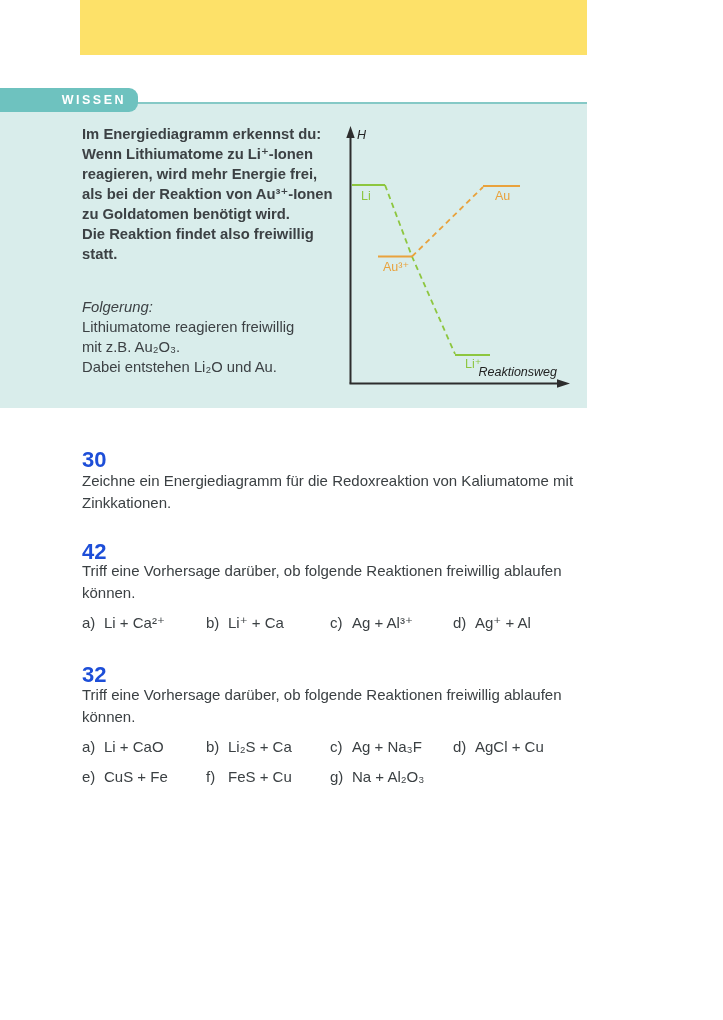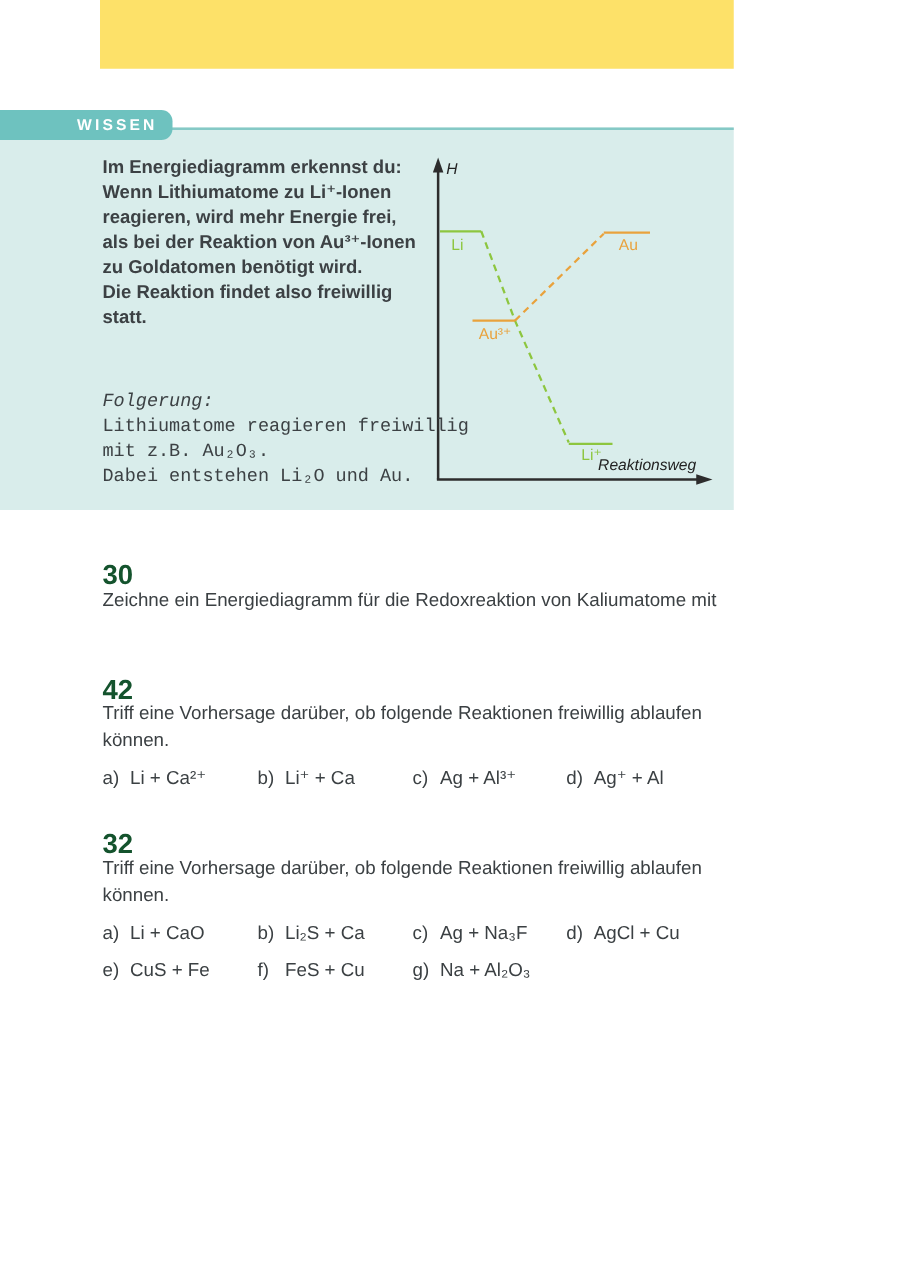--- a/index.html
+++ b/index.html
@@ -13,37 +13,37 @@
   .wissen-panel { position:absolute; left:0; top:102px; width:713px; height:306px;
     background:#d9edeb; border-top:2px solid #85c9c6; box-sizing:border-box; }
   .wissen-tab { position:absolute; left:0; top:88px; width:138px; height:24px; z-index:2;
     background:#6ec2bf; border-radius:0 9px 9px 0; color:#ffffff; font-weight:bold;
     font-size:12.5px; line-height:24px; letter-spacing:2.5px; text-align:right;
     padding-right:12px; box-sizing:border-box; }
 
   .wtext { position:absolute; left:82px; width:268px; font-size:14.8px; line-height:20px;
     color:#3c4144; z-index:1; }
   #wtext1 { top:124px;font-weight:bold; }
-  #wtext2 { top:312px;font-family:Liberation Mono, monospace; }
+  #wtext2 { top:297px; }
   .wline { white-space:nowrap; }
   .italic { font-style:italic; }
 
   svg.diagram { position:absolute; left:340px; top:125px; }
   .axis { stroke:#2d2d2d; stroke-width:2; fill:none; }
   .arrow { fill:#2d2d2d; stroke:none; }
   .lv-green { stroke:#8dc63f; stroke-width:1.8; fill:none; }
   .lv-orange { stroke:#e9a23c; stroke-width:1.8; fill:none; }
   .dash { stroke-dasharray:5.5,4; }
   .lab { font-size:12.5px; font-family:"Liberation Sans","DejaVu Sans",sans-serif; }
   .lab-green { fill:#8dc63f; }
   .lab-orange { fill:#e9a23c; }
   .lab-axis { fill:#222222; font-style:italic; }
 
   .ex-num { position:absolute; left:82px; font-size:22px; line-height:24px; font-weight:bold;
-    color:#14532d; }
+    color:#1d4ed8; }
   .ex-text { position:absolute; left:82px; width:600px; font-size:15px; line-height:22px;
     color:#3b4043; }
   .opt-row { position:absolute; left:0; width:723px; height:22px; font-size:15px;
     line-height:22px; color:#3b4043; }
   .opt { position:absolute; top:0; white-space:nowrap; display:flex; }
   .opt .lbl { display:inline-block; width:22px; }
   .c0 { left:82px; } .c1 { left:206px; } .c2 { left:330px; } .c3 { left:453px; }
 
   #h30 { top:448px; } #p30 { top:470px; }
   #h31 { top:540px; } #p31 { top:560px; } #row31 { top:612px; }
@@ -96,20 +96,21 @@
 
     <text class="lab lab-green" x="21" y="75">Li</text>
     <text class="lab lab-orange" x="43" y="146">Au³⁺</text>
     <text class="lab lab-orange" x="155" y="75">Au</text>
     <text class="lab lab-green" x="125" y="243">Li⁺</text>
   </svg>
 
   <div class="ex-num" id="h30">30</div>
   <div class="ex-text" id="p30">
     <div class="wline">Zeichne ein Energiediagramm für die Redoxreaktion von Kaliumatome mit</div>
+    <div class="wline">Zinkkationen.</div>
   </div>
 
   <div class="ex-num" id="h31">42</div>
   <div class="ex-text" id="p31">
     <div class="wline">Triff eine Vorhersage darüber, ob folgende Reaktionen freiwillig ablaufen</div>
     <div class="wline">können.</div>
   </div>
   <div class="opt-row" id="row31">
     <div class="opt c0">
       <span class="lbl">a)</span>

